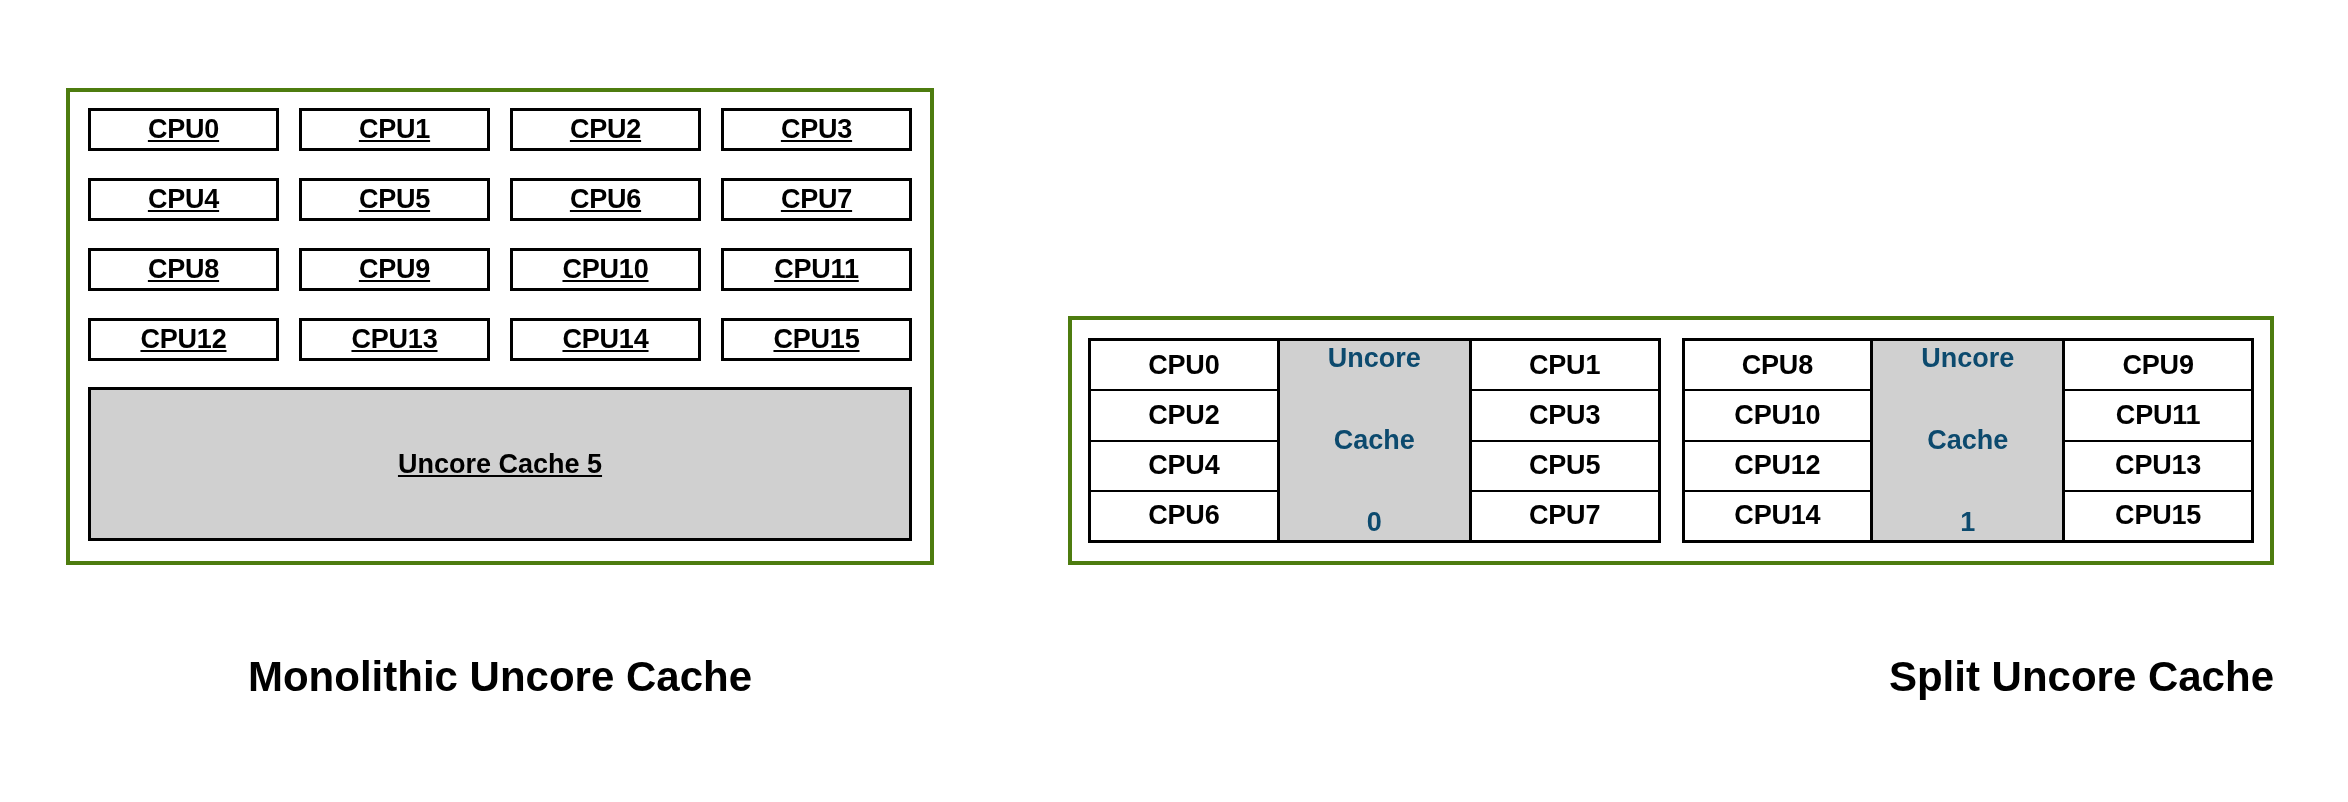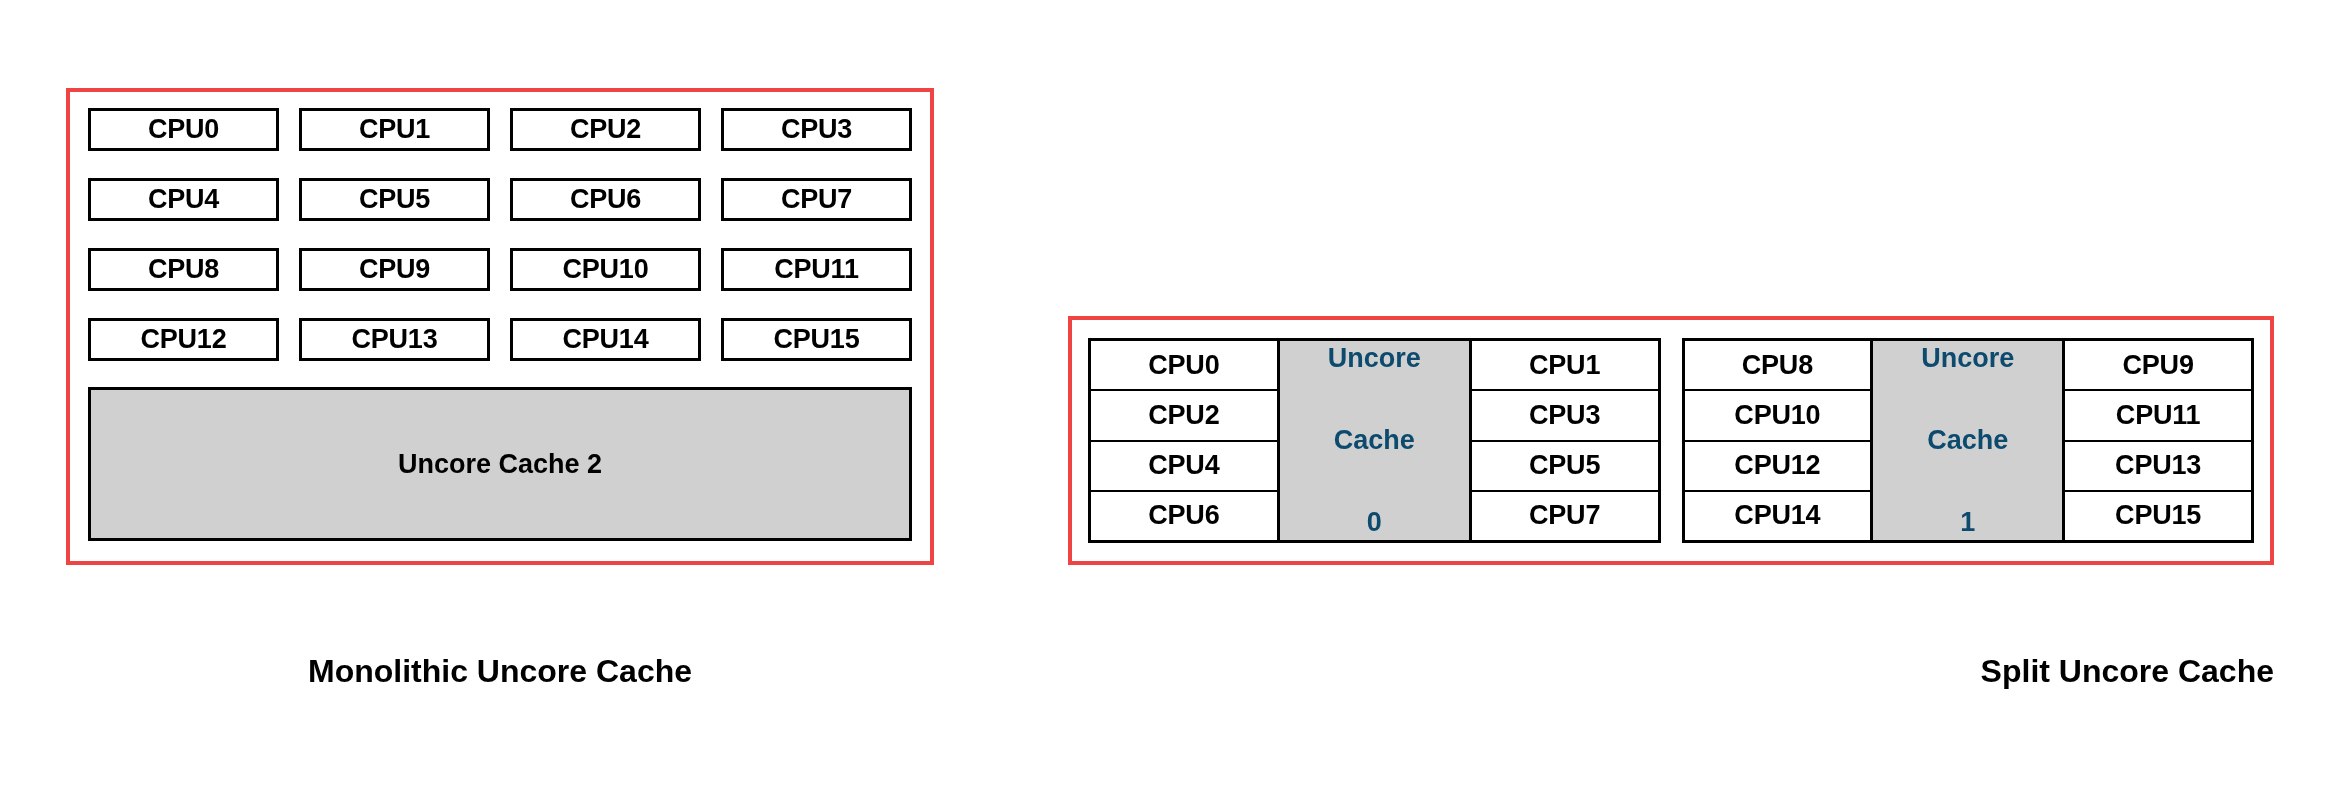--- a/index.html
+++ b/index.html
@@ -12,22 +12,23 @@
     height: 802px;
     position: relative;
     font-family: "Liberation Sans", sans-serif;
     overflow: hidden;
   }
 
   
   .chip-panel {
     position: absolute;
     background: #ffffff;
-    border: 4px solid #ef4444;
-    box-sizing: border-box;
+    border: 4px solid #4d7c0f;
+    box-sizing: border-box;
+    text-decoration: underline;
   }
 
   
   #monolithic-panel {
     left: 66px;
     top: 88px;
     width: 868px;
     height: 477px;
     padding: 16px 18px 18px 18px;
   }
@@ -133,21 +134,21 @@
     color: #0c4a6e;
     line-height: 1.28;
     text-align: center;
   }
   .cache-col span { display: block; }
 
   
   .caption {
     position: absolute;
     font-weight: bold;
-    font-size: 32px;
+    font-size: 42px;
     color: #000000;
     text-align: center;
     white-space: nowrap;
   }
   #caption-monolithic {
     left: 66px;
     top: 653px;
     width: 868px;
   }
   #caption-split {
@@ -174,21 +175,21 @@
     <div class="cpu-box">CPU8</div>
     <div class="cpu-box">CPU9</div>
     <div class="cpu-box">CPU10</div>
     <div class="cpu-box">CPU11</div>
     <div class="cpu-box">CPU12</div>
     <div class="cpu-box">CPU13</div>
     <div class="cpu-box">CPU14</div>
     <div class="cpu-box">CPU15</div>
   </div>
 
-  <div class="cache-wide">Uncore Cache 2</div>
+  <div class="cache-wide">Uncore Cache 5</div>
 </div>
 
 <div class="caption" id="caption-monolithic">Monolithic Uncore Cache</div>
 
 <div class="chip-panel" id="split-panel">
 
   <div class="split-inner">
 
     <div class="cluster">
       <div class="cluster-col">

